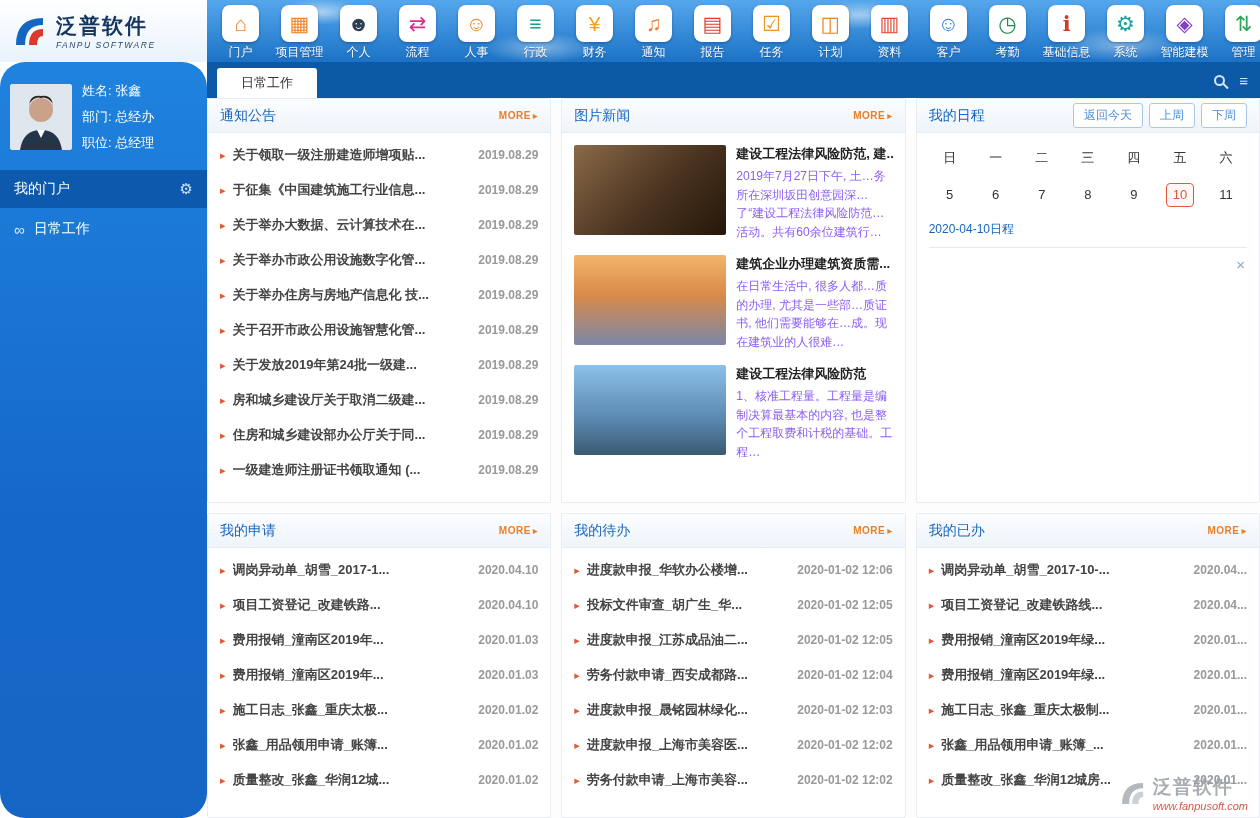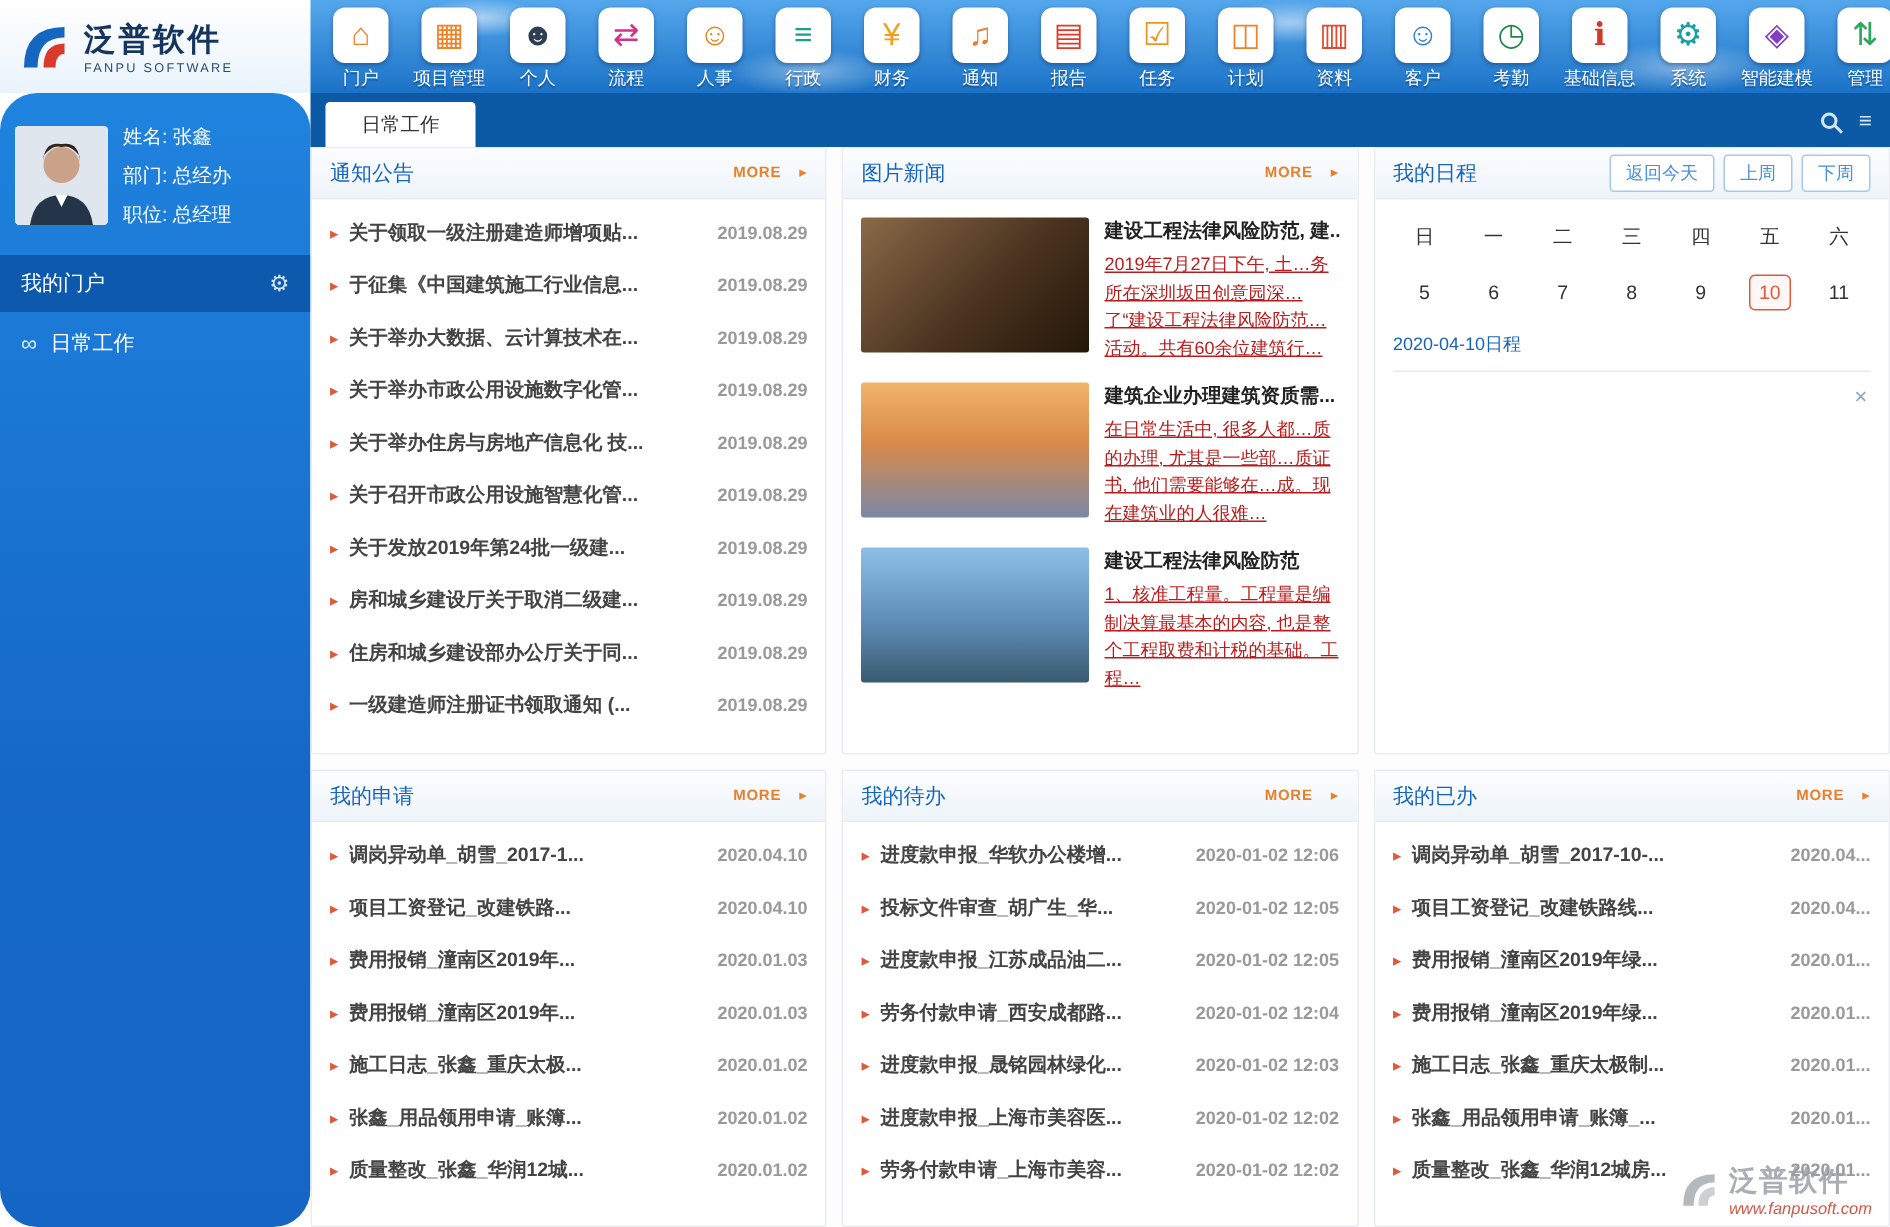--- a/index.html
+++ b/index.html
@@ -12,21 +12,21 @@
     background-image:
       radial-gradient(60px 18px at 320px 12px, rgba(255,255,255,.55), transparent 70%),
       radial-gradient(80px 22px at 540px 48px, rgba(255,255,255,.40), transparent 70%),
       radial-gradient(70px 20px at 860px 15px, rgba(255,255,255,.50), transparent 70%),
       radial-gradient(90px 24px at 1120px 45px, rgba(255,255,255,.38), transparent 70%),
       linear-gradient(180deg,#55a7ec,#1b72c6);
   }
   .logo { width:207px; flex:none; background:linear-gradient(180deg,#ffffff,#e9f3fc);
     display:flex; align-items:center; gap:8px; padding:0 12px; cursor:pointer; }
   .logo-title { font-size:21px; font-weight:bold; color:#15355e; letter-spacing:2px; }
-  .logo-sub { font-size:8.5px; color:#2a4a74; letter-spacing:1.5px; }
+  .logo-sub { font-size:8.5px; color:#2a4a74; letter-spacing:1.5px;font-style:italic; }
   .topnav { flex:1; display:flex; align-items:center; padding:4px 2px 0 4px; overflow:hidden; }
   .nav-item { width:59px; flex:none; display:flex; flex-direction:column; align-items:center; gap:2px; cursor:pointer; }
   .nav-icon { width:37px; height:37px; background:#fff; border-radius:8px;
     display:flex; align-items:center; justify-content:center; font-size:21px;
     box-shadow:0 1px 3px rgba(0,20,60,.35); }
   .nav-label { color:#fff; font-size:12px; white-space:nowrap; text-shadow:0 1px 1px rgba(0,30,80,.45); }
 
   
   .body-row { flex:1; display:flex; min-height:0; }
   .sidebar { width:207px; flex:none; background:linear-gradient(180deg,#1f83de,#1668c8 60%,#1565c5); color:#fff; display:flex; flex-direction:column;border-radius:25px; }
@@ -49,39 +49,39 @@
   .menu-glyph { color:#d5e6f8; font-size:15px; cursor:pointer; }
 
   .content { flex:1; display:grid; grid-template-columns:1fr 1fr 1fr; gap:10px; background:#fdfdfd; position:relative; overflow:hidden; }
   .col { display:flex; flex-direction:column; gap:10px; min-width:0; }
   .card { background:#fff; border:1px solid #e9edf2; border-radius:2px; overflow:hidden; display:flex; flex-direction:column; }
   .card-top { height:405px; flex:none; }
   .card-bottom { flex:1; min-height:0; }
   .card-head { height:34px; flex:none; display:flex; align-items:center; justify-content:space-between; padding:0 12px;
     background:linear-gradient(180deg,#fcfdff,#eef4fa); border-bottom:1px solid #e5ecf3; }
   .card-title { color:#1565c0; font-size:14px; }
-  .more { display:flex; align-items:center; gap:12px; color:#e8802a; font-size:10px; font-weight:bold; letter-spacing:.5px; cursor:pointer; text-decoration:none; }
+  .more { display:flex; align-items:center; gap:2px; color:#e8802a; font-size:10px; font-weight:bold; letter-spacing:.5px; cursor:pointer; text-decoration:none; }
   .more-arrow { font-size:10px; }
 
   .list { list-style:none; padding:4px 12px 0; overflow:hidden;font-weight:bold; }
   .row { height:35px; display:flex; align-items:center; gap:7px; font-size:13px; color:#444; cursor:pointer; }
   .bullet::before { content:"▸"; color:#e05a3a; font-size:11px; }
   .row-text { flex:1; white-space:nowrap; overflow:hidden; text-overflow:ellipsis; }
   .row-date { color:#999; font-size:12px; white-space:nowrap; }
 
   
   .news-list { padding:4px 12px; overflow:hidden; }
   .news-item { display:flex; gap:10px; padding:8px 0; cursor:pointer; }
   .news-photo { width:152px; height:90px; flex:none; border-radius:2px; }
   .news-list div.news-item:nth-of-type(1) .news-photo { background:linear-gradient(135deg,#8a6a48,#4a3320 55%,#241708); }
   .news-list div.news-item:nth-of-type(2) .news-photo { background:linear-gradient(180deg,#f2b46a,#d88a4a 45%,#7a88a8); }
   .news-list div.news-item:nth-of-type(3) .news-photo { background:linear-gradient(180deg,#8cc0e8,#5a88b0 60%,#3a5a70); }
   .news-body { flex:1; min-width:0; }
   .news-title { font-weight:bold; font-size:13px; color:#222; margin-bottom:4px; white-space:nowrap; overflow:hidden; }
-  .news-text { font-size:12px; color:#b91c1c; line-height:1.55; max-height:72px; overflow:hidden;text-decoration:underline; }
+  .news-text { font-size:12px; color:#8b5cf6; line-height:1.55; max-height:72px; overflow:hidden; }
 
   
   .sched-btns { display:flex; gap:6px; }
   .sched-btn { border:1px solid #a8c8e8; background:#fff; color:#4a90d9; font-size:12px; padding:3px 10px; border-radius:3px; cursor:pointer; font-family:inherit; }
   .cal-week, .cal-dates { display:grid; grid-template-columns:repeat(7,1fr); text-align:center; }
   .cal-week { padding:16px 10px 4px; color:#333; font-size:13px; }
   .cal-dates { padding:12px 10px 4px; font-size:13px; color:#333; }
   .cal-date { width:28px; height:24px; line-height:22px; margin:0 auto; cursor:pointer; border:1px solid transparent; }
   .cal-date[data-state="today"] { border-color:#e05a3a; color:#e05a3a; border-radius:4px; background:#fff7f5; }
   .sched-date-label { margin:10px 12px 0; padding-bottom:9px; border-bottom:1px solid #e5eaf0; color:#1565c0; font-size:12px; }

